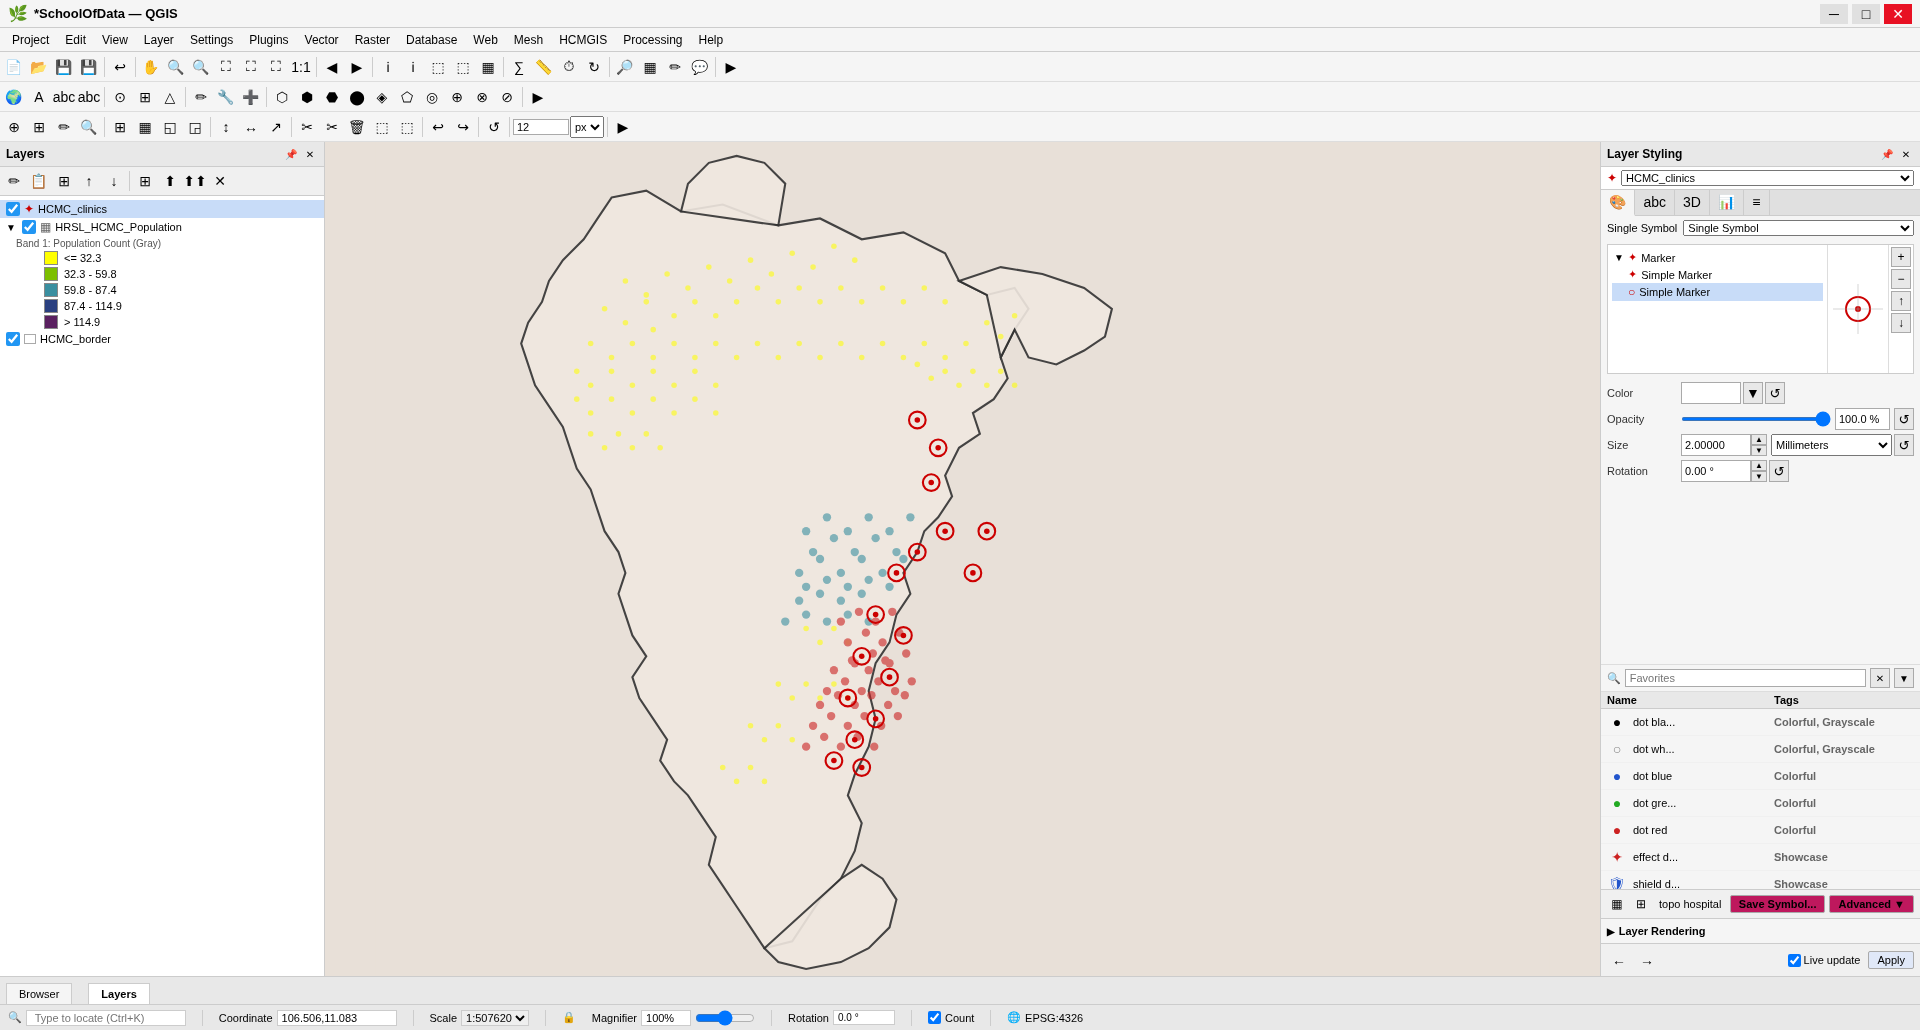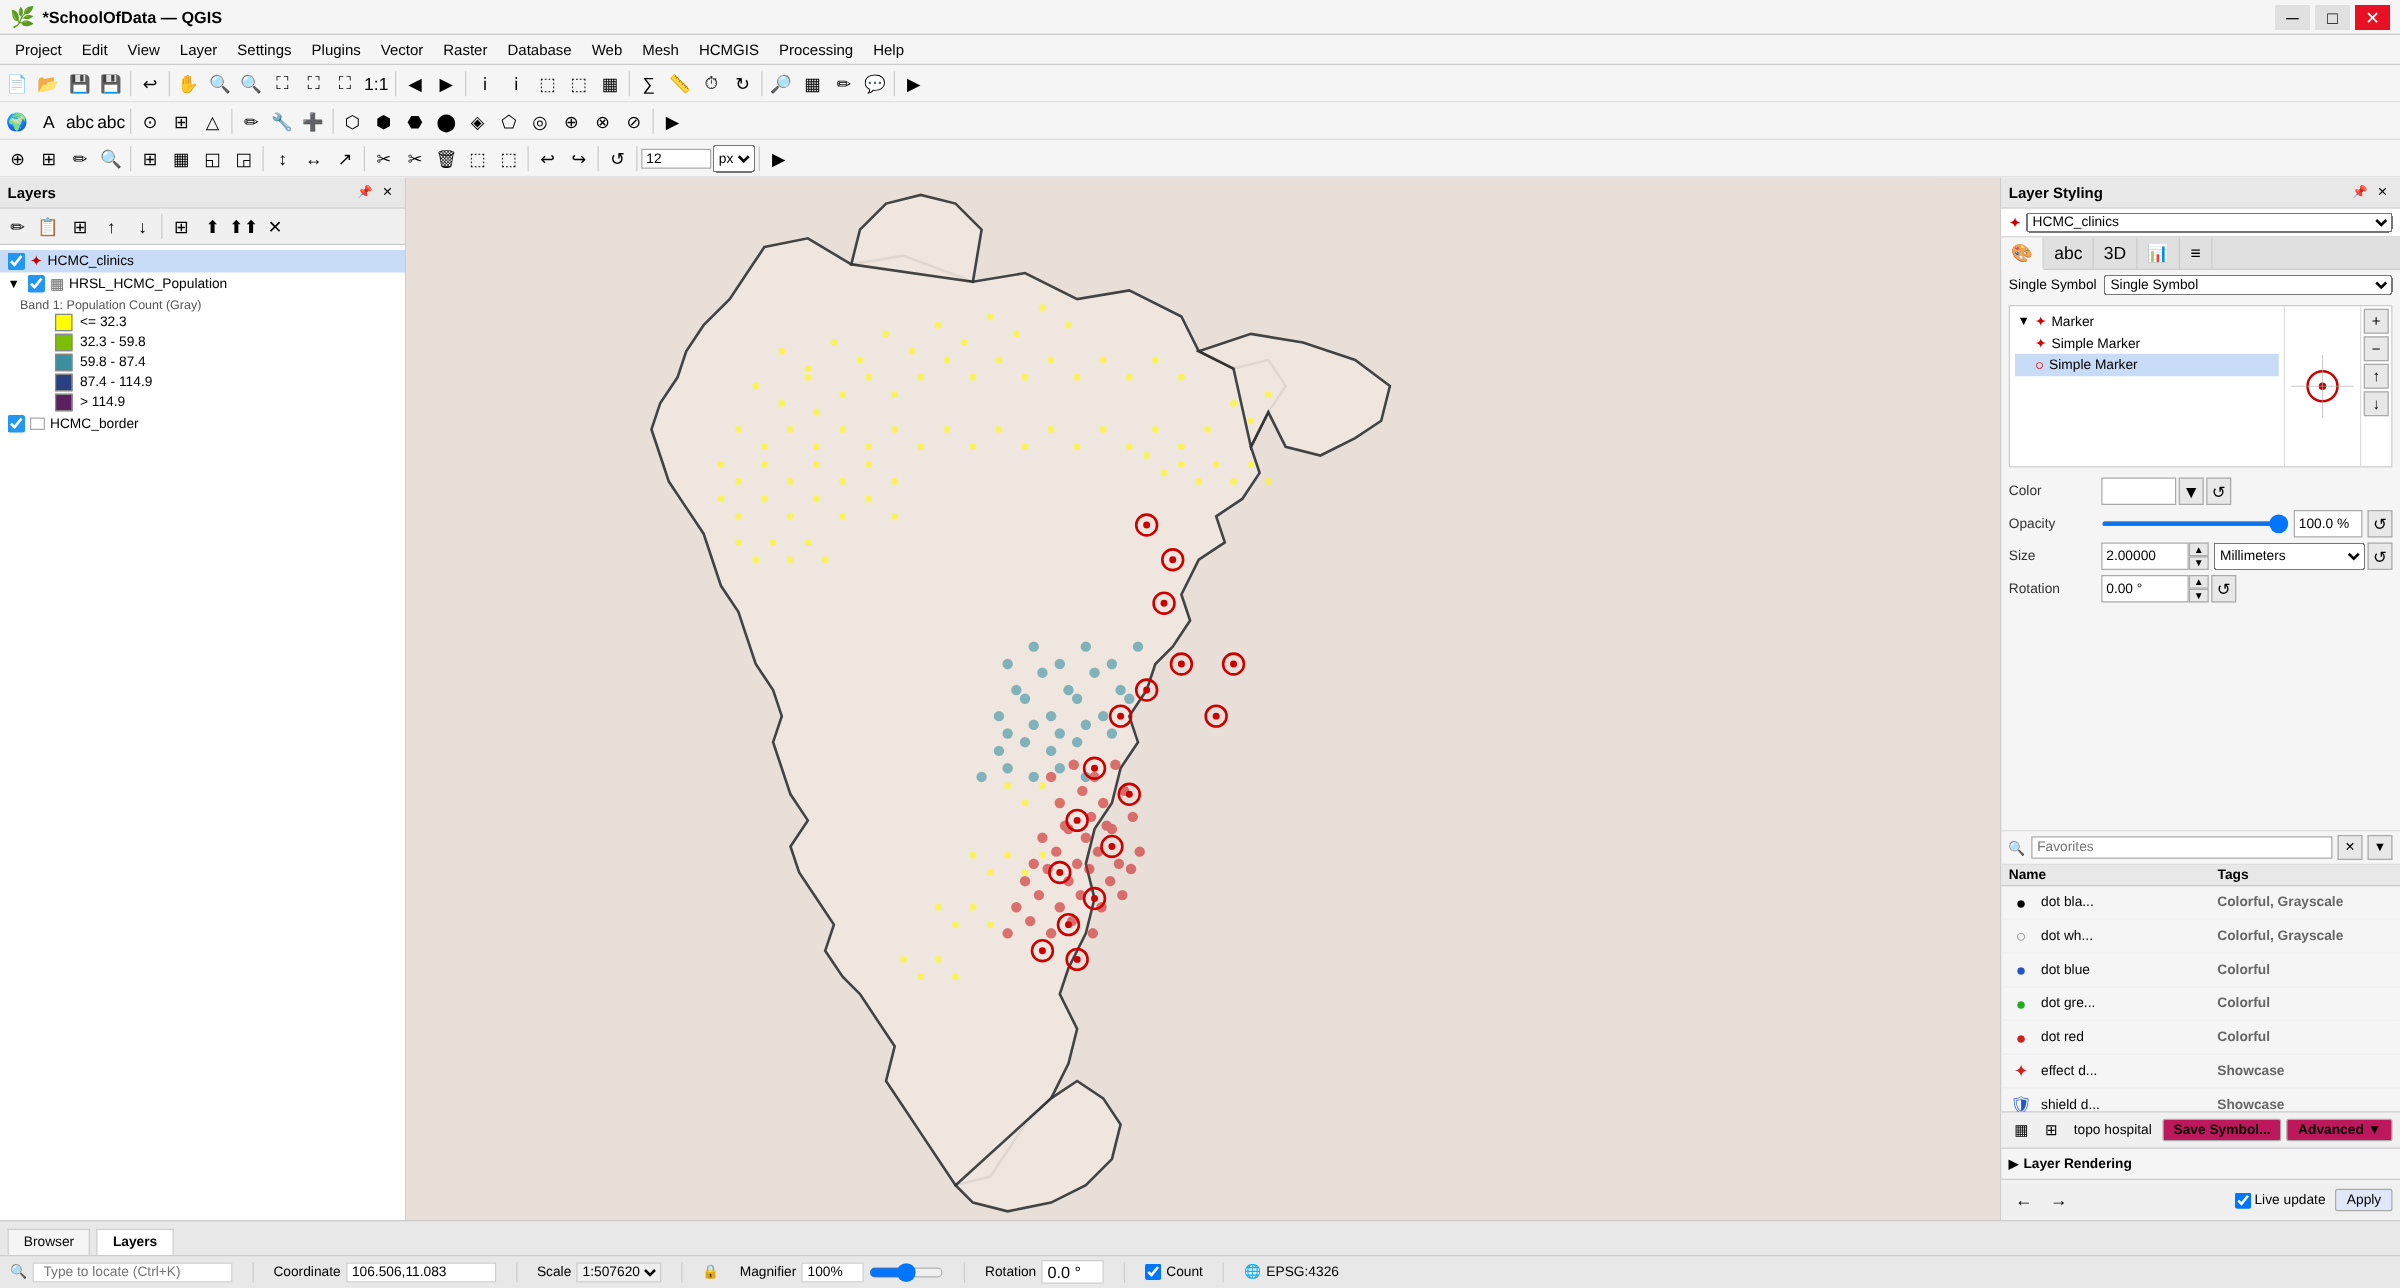--- a/index.html
+++ b/index.html
@@ -269,21 +269,21 @@
       align-items: flex-end;
       padding: 0 6px;
     }
     .bottom-tab {
       padding: 4px 12px;
       font-size: 11px;
       border: 1px solid #ccc;
       border-bottom: none;
       background: #f5f5f5;
       cursor: pointer;
-      margin-right: 5px;
+      margin-right: 16px;
     }
     .bottom-tab.active { background: white; font-weight: bold; }
 
     
     .slider-control { flex: 1; display: flex; align-items: center; gap: 4px; }
     .slider-control input[type=range] { flex: 1; height: 4px; }
 
     
     .spin-wrap { display: flex; align-items: center; }
     .spin-wrap input { width: 70px; font-size: 11px; padding: 1px 3px; border: 1px solid #aaa; height: 22px; }
@@ -989,21 +989,21 @@
     🔒
   </div>
   <div class="status-item">
     <span>Magnifier</span>
     <input type="text" value="100%" style="width: 50px; font-size: 11px; border: 1px solid rgb(204, 204, 204); padding: 1px 4px;">
     <input type="range" min="0" max="200" value="100" style="width: 60px;">
   </div>
   <div class="status-sep"></div>
   <div class="status-item">
     <span>Rotation</span>
-    <input type="text" value="0.0 °" style="width: 50px; font-size: 13px; border: 1px solid rgb(204, 204, 204); padding: 1px 4px;">
+    <input type="text" value="0.0 °" style="width: 62px; font-size: 10px; border: 1px solid rgb(204, 204, 204); padding: 1px 4px;">
   </div>
   <div class="status-sep"></div>
   <div class="status-item">
     <input type="checkbox" checked="" style="">
     <span>Count</span>
   </div>
   <div class="status-sep"></div>
   <div class="status-item">
     <span>🌐</span>
     <span>EPSG:4326</span>

